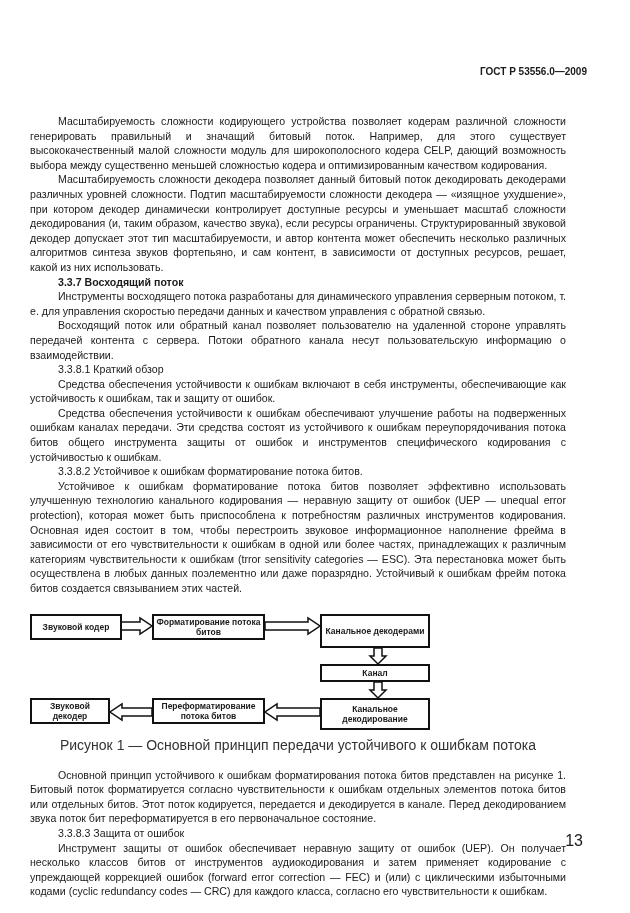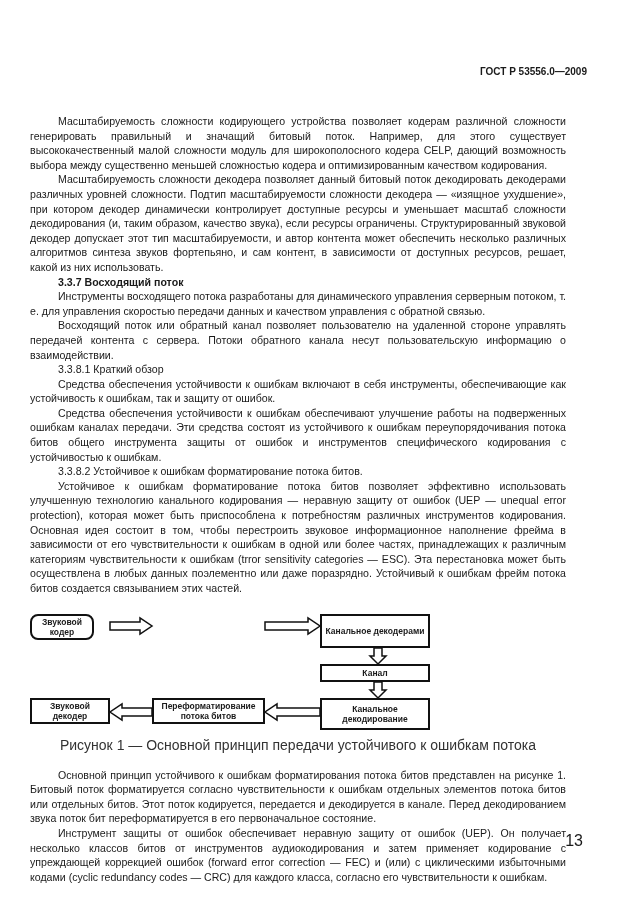--- a/index.html
+++ b/index.html
@@ -38,26 +38,28 @@
     <svg class="arrows" width="536" height="130">
       <g fill="#fff" stroke="#111" stroke-width="1.5">
         <path d="M80 14 L110 14 L110 10 L122 18 L110 26 L110 22 L80 22 Z"></path>
         <path d="M235 14 L278 14 L278 10 L290 18 L278 26 L278 22 L235 22 Z"></path>
         <path d="M344 40 L352 40 L352 48 L356 48 L348 56 L340 48 L344 48 Z"></path>
         <path d="M344 74 L352 74 L352 82 L356 82 L348 90 L340 82 L344 82 Z"></path>
         <path d="M290 100 L247 100 L247 96 L235 104 L247 112 L247 108 L290 108 Z"></path>
         <path d="M122 100 L92 100 L92 96 L80 104 L92 112 L92 108 L122 108 Z"></path>
       </g>
     </svg>
-    <div class="box" style="left:0;top:6px;width:64px;height:26px;border-radius:8px;">Звуковой кодер</div>
+    <div class="box" style="left:0;top:6px;width:92px;height:26px;">Звуковой кодер</div>
+    <div class="box" style="left:122px;top:6px;width:113px;height:26px;">Форматирование потока битов</div>
     <div class="box" style="left:290px;top:6px;width:110px;height:34px;">Канальное декодерами</div>
     <div class="box" style="left:290px;top:56px;width:110px;height:18px;">Канал</div>
     <div class="box" style="left:290px;top:90px;width:110px;height:32px;">Канальное декодирование</div>
     <div class="box" style="left:122px;top:90px;width:113px;height:26px;">Переформатирование потока битов</div>
     <div class="box" style="left:0;top:90px;width:80px;height:26px;">Звуковой декодер</div>
     <div class="caption">Рисунок 1 — Основной принцип передачи устойчивого к ошибкам потока</div>
   </div>
 
   <p class="p">Основной принцип устойчивого к ошибкам форматирования потока битов представлен на рисунке 1. Битовый поток форматируется согласно чувствительности к ошибкам отдельных элементов потока битов или отдельных битов. Этот поток кодируется, передается и декодируется в канале. Перед декодированием звука поток бит переформатируется в его первоначальное состояние.</p>
+  <p class="h">3.3.8.3 Защита от ошибок</p>
   <p class="p">Инструмент защиты от ошибок обеспечивает неравную защиту от ошибок (UEP). Он получает несколько классов битов от инструментов аудиокодирования и затем применяет кодирование с упреждающей коррекцией ошибок (forward error correction — FEC) и (или) с циклическими избыточными кодами (cyclic redundancy codes — CRC) для каждого класса, согласно его чувствительности к ошибкам.</p>
 </div>
 
 <div class="pagenum">13</div>
 
 </body></html>

